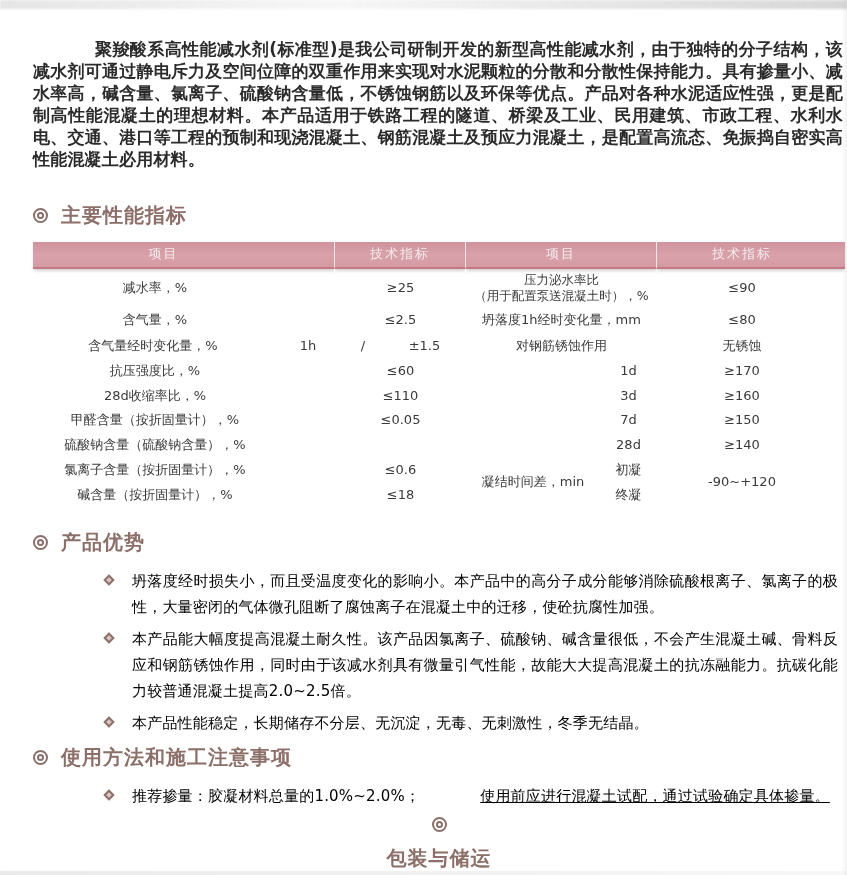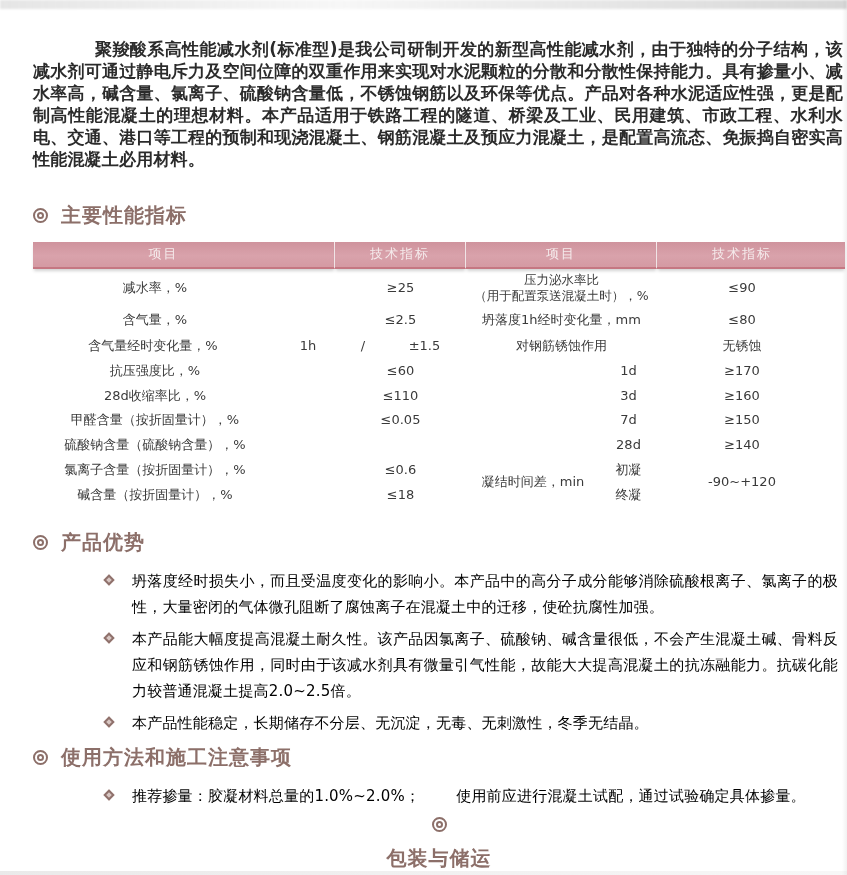--- a/index.html
+++ b/index.html
@@ -86,21 +86,21 @@
   .use .bullet-item { margin-left:72px; }
   .pack .bullet-item { margin-left:84px; margin-bottom:7px; }
   .diamond {
     flex:0 0 8px; width:8px; height:8px; margin-top:8px; margin-right:19px;
     border:2px solid #8f716c; background:#d8c7c3; transform:rotate(45deg);
   }
   .bullet-text { font-size:15px; line-height:26px; color:#000000; text-align:justify; width:706px; letter-spacing:.2px; }
   .pack .bullet-text, .use .bullet-text { text-align:left; }
   .use .bullets { margin-top:12px; }
   .pack .bullets { margin-top:8px; }
-  .dosage-note { margin-left:36px; }
+  .dosage-note { margin-left:60px;text-decoration:underline; }
 </style>
 </head>
 <body>
 
 <div class="scan-top"></div>
 <div class="scan-right"></div>
 <div class="scan-bottom"></div>
 
 <div class="page">
 

